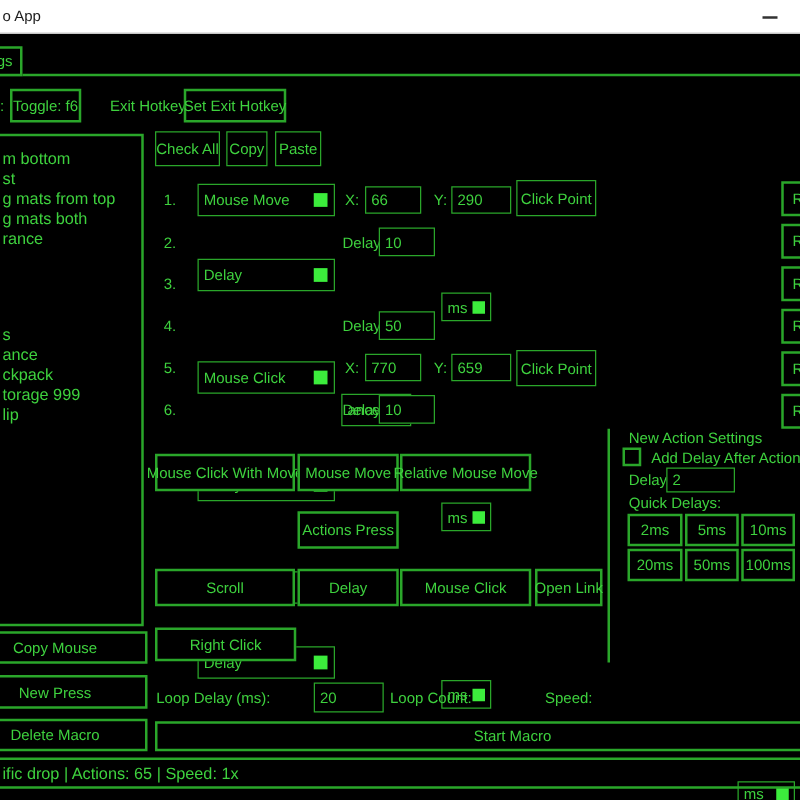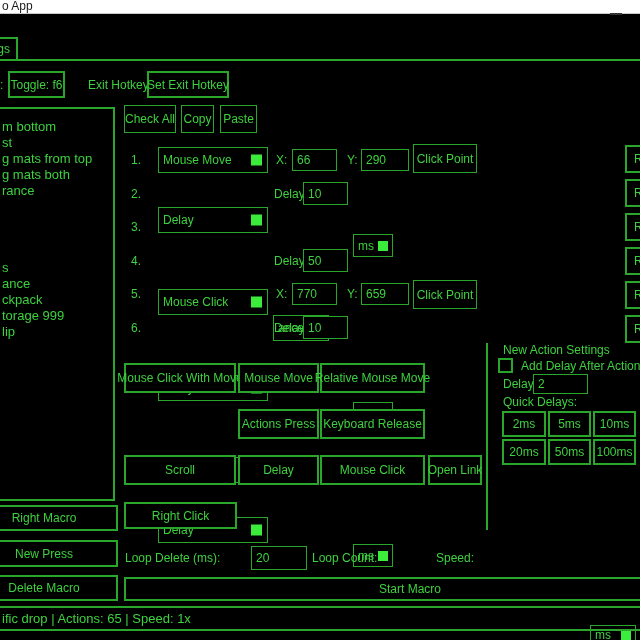--- a/index.html
+++ b/index.html
@@ -18,22 +18,22 @@
   .btn1{border:1px solid var(--bd);color:var(--tx);background:var(--bg);display:flex;
         align-items:center;justify-content:center;font-size:12px;white-space:nowrap;}
   .field{border:1px solid var(--bd);color:var(--tx);background:var(--bg);display:flex;
          align-items:center;font-size:12px;padding-left:4px;white-space:nowrap;}
   .dd{border:1px solid var(--bd);color:var(--tx);background:var(--bg);display:flex;
       align-items:center;font-size:12px;padding-left:4px;position:relative;white-space:nowrap;}
   .dd .sq{position:absolute;right:5px;top:50%;transform:translateY(-50%);width:11px;height:11px;
           background:var(--sq);}
   .dd .sq-sm{position:absolute;right:4px;top:50%;transform:translateY(-50%);width:10px;height:10px;
           background:var(--sq);}
-  .titlebar{left:0;top:0;width:640px;height:14px;background:#ffffff;border-bottom:1px solid #c8c8c8;
-            display:flex;align-items:flex-end;}
+  .titlebar{left:0;top:0;width:640px;height:27px;background:#ffffff;border-bottom:1px solid #c8c8c8;
+            display:flex;align-items:center;}
   .titletext{color:#1c1c1c;font-size:12px;margin-left:2px;}
   .minbar{position:absolute;left:610px;top:13px;width:12px;height:2px;background:#333;}
   .hline{background:var(--bd);}
   .vline{background:var(--bd);}
   .side-item{color:var(--tx);font-size:13px;white-space:nowrap;}
   .chk{border:2px solid var(--bd);background:var(--bg);}
   .status-text{color:var(--tx);font-size:13px;white-space:nowrap;}
 </style>
 </head>
 <body>
@@ -65,21 +65,21 @@
   <div class="abs side-item" style="left:2px;top:151px">g mats from top</div>
   <div class="abs side-item" style="left:2px;top:167px">g mats both</div>
   <div class="abs side-item" style="left:2px;top:183px">rance</div>
   <div class="abs side-item" style="left:2px;top:260px">s</div>
   <div class="abs side-item" style="left:2px;top:276px">ance</div>
   <div class="abs side-item" style="left:2px;top:292px">ckpack</div>
   <div class="abs side-item" style="left:2px;top:308px">torage 999</div>
   <div class="abs side-item" style="left:2px;top:324px">lip</div>
 
   <div class="abs btn2" style="left:-30px;top:505px;width:148px;height:26px">
-    <span>Right Macro</span>
+    <span>Copy Mouse</span>
   </div>
   <div class="abs btn2" style="left:-30px;top:540px;width:148px;height:27px">
     <span>New Press</span>
   </div>
   <div class="abs btn2" style="left:-30px;top:575px;width:148px;height:26px">
     <span>Delete Macro</span>
   </div>
 
   <div class="abs btn1" style="left:124px;top:105px;width:52px;height:28px">
     <span>Check All</span>
@@ -199,23 +199,20 @@
     <span>Mouse Click With Move</span>
   </div>
   <div class="abs btn2" style="left:238px;top:363px;width:81px;height:30px">
     <span>Mouse Move</span>
   </div>
   <div class="abs btn2" style="left:320px;top:363px;width:105px;height:30px">
     <span>Relative Mouse Move</span>
   </div>
   <div class="abs btn2" style="left:238px;top:409px;width:81px;height:30px">
     <span>Actions Press</span>
-  </div>
-  <div class="abs btn2" style="left:320px;top:409px;width:105px;height:30px">
-    <span>Keyboard Release</span>
   </div>
   <div class="abs btn2" style="left:124px;top:455px;width:112px;height:30px">
     <span>Scroll</span>
   </div>
   <div class="abs btn2" style="left:238px;top:455px;width:81px;height:30px">
     <span>Delay</span>
   </div>
   <div class="abs btn2" style="left:320px;top:455px;width:105px;height:30px">
     <span>Mouse Click</span>
   </div>
@@ -251,21 +248,21 @@
   <div class="abs btn2" style="left:502px;top:439px;width:44px;height:26px">
     <span>20ms</span>
   </div>
   <div class="abs btn2" style="left:548px;top:439px;width:43px;height:26px">
     <span>50ms</span>
   </div>
   <div class="abs btn2" style="left:593px;top:439px;width:43px;height:26px">
     <span>100ms</span>
   </div>
 
-  <div class="abs lbl" style="left:125px;top:546px;height:24px">Loop Delete (ms):</div>
+  <div class="abs lbl" style="left:125px;top:546px;height:24px">Loop Delay (ms):</div>
   <div class="abs field" style="left:251px;top:546px;width:56px;height:24px">
     <span>20</span>
   </div>
   <div class="abs lbl" style="left:312px;top:546px;height:24px">Loop Count:</div>
 
   <div class="abs lbl" style="left:436px;top:546px;height:24px">Speed:</div>
 
   <div class="abs btn2" style="left:124px;top:577px;width:572px;height:24px">
     <span>Start Macro</span>
   </div>

